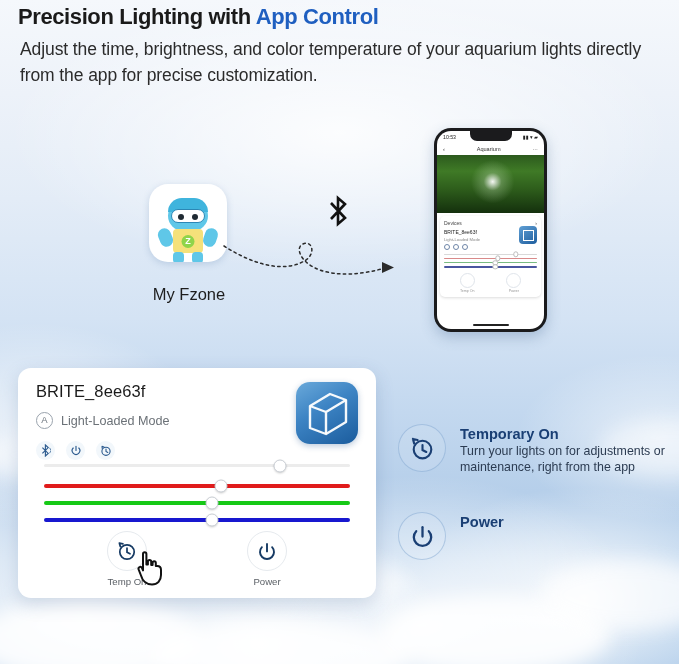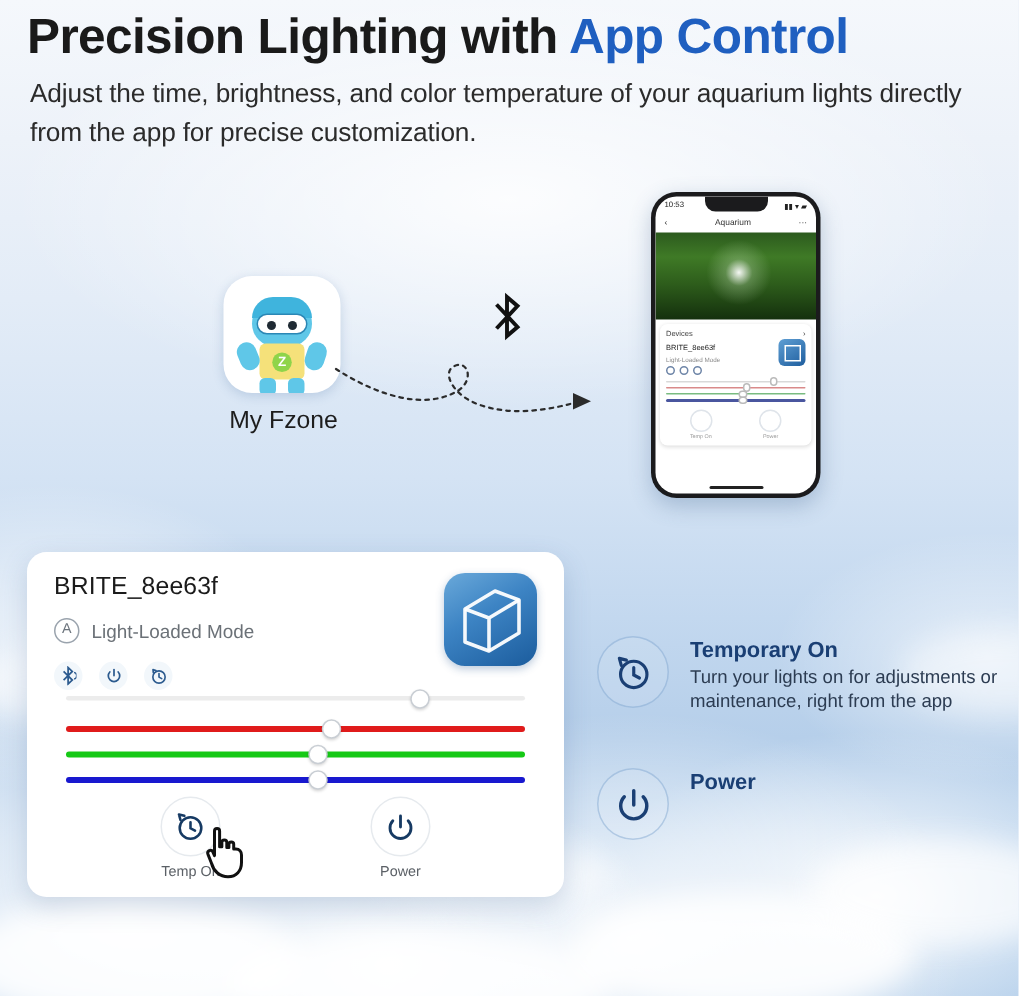--- a/index.html
+++ b/index.html
@@ -16,28 +16,28 @@
       radial-gradient(ellipse 50% 34% at 62% 94%, rgba(255,255,255,.88) 0%, rgba(255,255,255,0) 66%),
       radial-gradient(ellipse 42% 26% at 86% 90%, rgba(255,255,255,.9) 0%, rgba(255,255,255,0) 64%),
       radial-gradient(ellipse 35% 22% at 5% 64%, rgba(255,255,255,.75) 0%, rgba(255,255,255,0) 70%),
       radial-gradient(ellipse 30% 18% at 97% 66%, rgba(255,255,255,.6) 0%, rgba(255,255,255,0) 70%),
       radial-gradient(ellipse 70% 30% at 50% 20%, rgba(255,255,255,.85) 0%, rgba(255,255,255,0) 70%),
       linear-gradient(180deg,#f5f8fc 0%, #edf2f9 14%, #e3ecf7 30%, #d4e3f4 48%, #c3d8ef 62%, #b6cfea 74%, #b9d2ec 84%, #aecbe9 100%);
   }
   .cloud{position:absolute;border-radius:50%;background:rgba(255,255,255,.85);filter:blur(9px);}
   
   .header{position:absolute;left:18px;top:4px;right:6px;}
-  h1{margin:0;font-size:33px;font-weight:bold;color:#1a1a1a;letter-spacing:-.4px;line-height:1.22;white-space:nowrap;}
+  h1{margin:0;font-size:22px;font-weight:bold;color:#1a1a1a;letter-spacing:-.4px;line-height:1.22;white-space:nowrap;}
   h1 .accent{color:#1f5fc0;}
   .subtitle{margin:6px 0 0 2px;font-size:17.5px;color:#2b2b2b;line-height:1.47;letter-spacing:-.1px;}
   
   .appblock{position:absolute;left:149px;top:184px;width:80px;text-align:center;}
   .appicon{width:78px;height:78px;border-radius:19px;background:#fff;
     box-shadow:0 2px 7px rgba(70,110,160,.22);position:relative;overflow:hidden;}
-  .appname{margin-top:9px;font-size:16.5px;color:#1d1d1d;white-space:nowrap;}
+  .appname{margin-top:23px;font-size:16.5px;color:#1d1d1d;white-space:nowrap;}
   
   .m-body{position:absolute;left:50%;top:14px;transform:translateX(-50%);}
   .m-head{width:40px;height:33px;border-radius:20px 20px 17px 17px;background:#5fc7e8;position:relative;margin:0 auto;}
   .m-cap{position:absolute;left:0;top:0;width:40px;height:14px;border-radius:20px 20px 0 0;background:#3fb4dd;}
   .m-goggles{position:absolute;left:3px;top:11px;width:34px;height:14px;border-radius:8px;background:#fff;border:1.6px solid #2b87b5;box-sizing:border-box;}
   .m-eye{position:absolute;top:3.5px;width:6px;height:6px;border-radius:50%;background:#1f2a33;}
   .m-eye.l{left:6px;} .m-eye.r{right:6px;}
   .m-torso{width:30px;height:24px;background:#f5e17a;margin:-2px auto 0;border-radius:4px;position:relative;}
   .m-logo{position:absolute;left:50%;top:6px;transform:translateX(-50%);width:13px;height:13px;border-radius:50%;background:#8fd44a;color:#fff;font-size:9px;line-height:13px;text-align:center;font-weight:bold;}
   .m-arm{position:absolute;top:30px;width:13px;height:19px;background:#5fc7e8;border-radius:7px;transform:rotate(18deg);}

